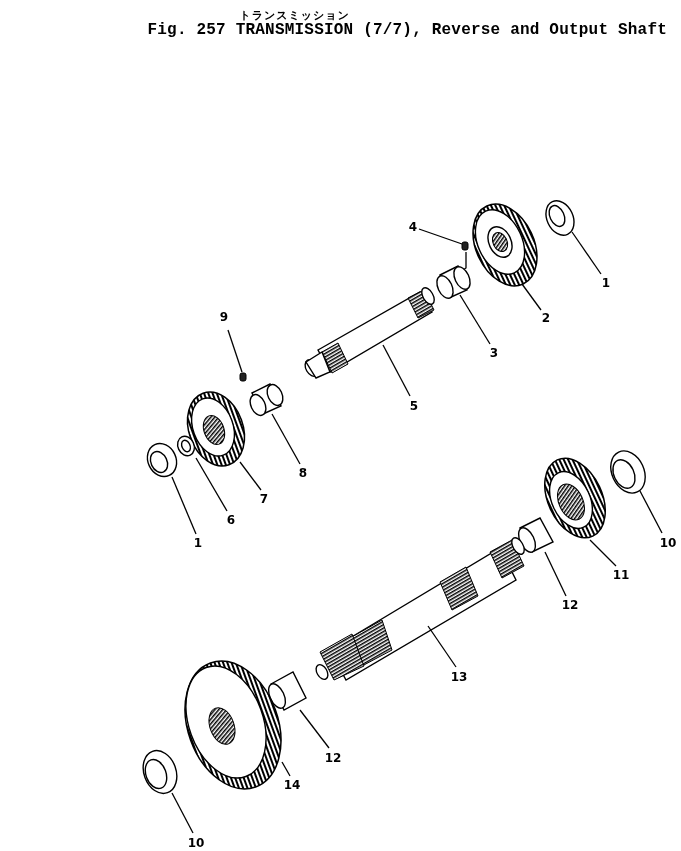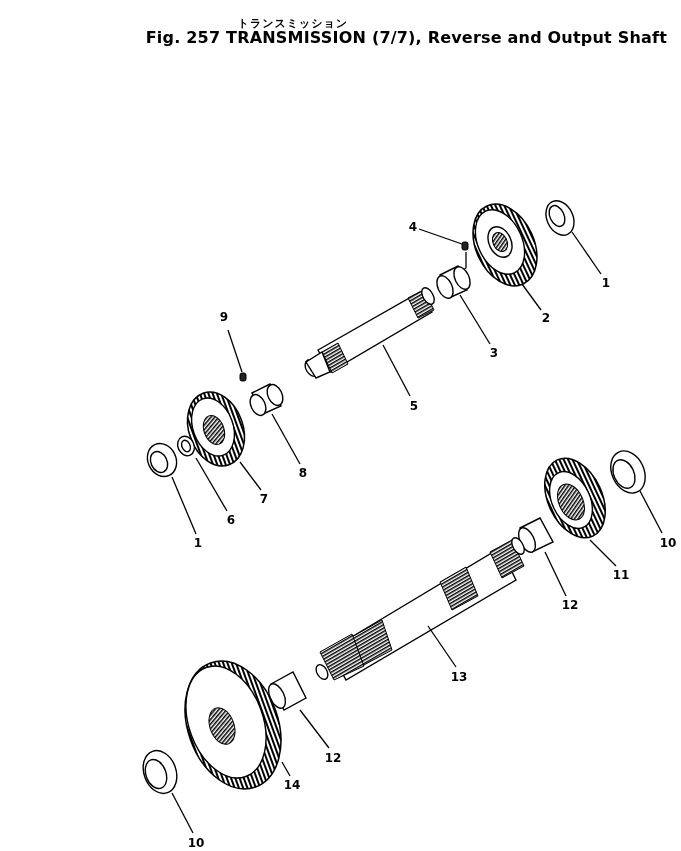--- a/index.html
+++ b/index.html
@@ -1,17 +1,17 @@
 <!DOCTYPE html>
 <html><head>
   <meta charset="utf-8">
   <style>
     html, body { margin: 0; padding: 0; background: #ffffff; }
     body { width: 681px; height: 851px; position: relative; overflow: hidden; font-family: "DejaVu Sans", sans-serif; color: #000; }
-    .title-block { position: absolute; right: 14px; top: 16px; text-align: right; }
+    .title-block { position: absolute; right: 14px; top: 8px; text-align: right; font-family: Liberation Mono, monospace; }
     .title-jp { font-size: 11px; font-weight: bold; letter-spacing: 1px; height: 13px; position: relative; }
     .title-jp .jp1 { position: absolute; left: 92px; top: 0; white-space: nowrap; }
     .title-jp .jp2 { position: absolute; right: 0; top: 0; white-space: nowrap; }
     .title-main { font-size: 16px; font-weight: bold; letter-spacing: 0.2px; white-space: nowrap; line-height: 18px; }
     svg.diagram { position: absolute; left: 0; top: 0; }
     .lbl { font-family: "DejaVu Sans", sans-serif; font-size: 12px; font-weight: bold; fill: #000; }
     .ln { stroke: #000; stroke-width: 1.3; fill: none; }
     .part { stroke: #000; stroke-width: 1.4; fill: #fff; }
     .dark { fill: #222; stroke: #000; }
   </style>

